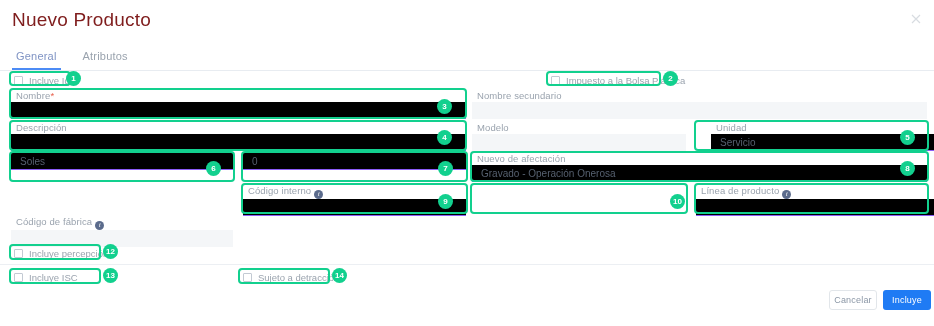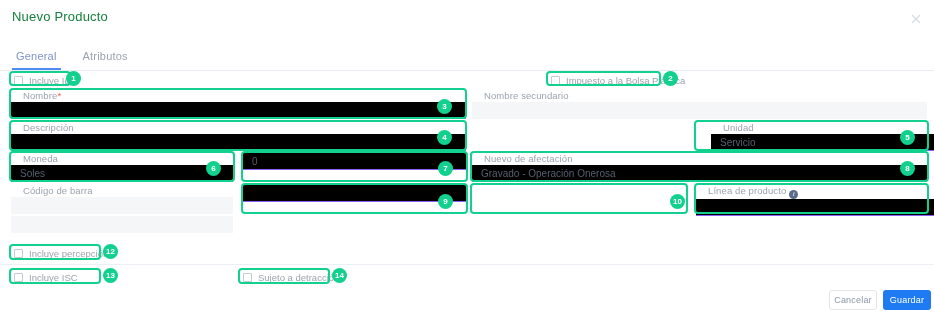--- a/index.html
+++ b/index.html
@@ -22,22 +22,22 @@
     height: 326px;
     background: #fff;
     box-sizing: border-box;
   }
 
   
   .modal-title {
     position: absolute;
     left: 12px;
     top: 9px;
-    font-size: 13px;
-    color: #15803d;
+    font-size: 19px;
+    color: #7f1d1d;
     letter-spacing: .2px;
   }
   .close-icon {
     position: absolute;
     right: 10px;
     top: 11px;
     width: 16px;
     height: 16px;
     cursor: pointer;
     opacity: .45;
@@ -82,21 +82,21 @@
   }
 
   .field {
     position: absolute;
     box-sizing: border-box;
   }
   .field-label {
     font-size: 9.5px;
     color: #9aa3ae;
     line-height: 12px;
-    padding-left: 12px;
+    padding-left: 5px;
     white-space: nowrap;
     letter-spacing: .1px;
   }
   .req { color: #e8614d; }
   .field-box {
     background: #000000;
     border-bottom: 1px solid #8b5cf6;
     box-sizing: border-box;
     display: flex;
     align-items: center;
@@ -252,70 +252,71 @@
       </div>
     </div>
 
     <div class="field" style="left:11px; top:122px; width:455px;">
       <div class="field-label">Descripción</div>
       <div class="field-box" style="height:17px;">
         <span class="val"></span>
       </div>
     </div>
 
+    <div class="field" style="left:472px; top:122px; width:214px;">
+      <div class="field-label">Modelo</div>
+      <div class="field-box plain" style="height:17px;">
+        <span class="val"></span>
+      </div>
+    </div>
 
     <div class="field" style="left:711px; top:122px; width:263px;">
       <div class="field-label">Unidad</div>
       <div class="field-box" style="height:17px;">
         <span class="val">Servicio</span>
       </div>
     </div>
 
     <div class="field" style="left:11px; top:153px; width:222px;">
-      <div class="field-label">Moneda</div>
       <div class="field-box" style="height:17px;">
         <span class="val">Soles</span>
       </div>
     </div>
 
     <div class="field" style="left:243px; top:153px; width:223px;">
       <div class="field-box" style="height:17px;">
         <span class="val">0</span>
       </div>
     </div>
 
     <div class="field" style="left:472px; top:153px; width:455px;">
       <div class="field-label">Nuevo de afectación</div>
       <div class="field-box" style="height:17px;">
         <span class="val">Gravado - Operación Onerosa</span>
       </div>
     </div>
 
-    <div class="field" style="left:11px; top:185px; width:222px;">
-      <div class="field-label">Código de barra</div>
-      <div class="field-box plain" style="height:17px;">
-        <span class="val"></span>
-      </div>
-    </div>
 
     <div class="field" style="left:243px; top:185px; width:223px;">
+      <div class="field-label"><span>Código interno</span><span class="info-icon">i</span></div>
       <div class="field-box" style="height:17px;">
         <span class="val"></span>
       </div>
     </div>
 
 
     <div class="field" style="left:696px; top:185px; width:269px;">
       <div class="field-label"><span>Línea de producto</span><span class="info-icon">i</span></div>
       <div class="field-box" style="height:17px;">
         <span class="val"></span>
       </div>
     </div>
 
     <div class="field" style="left:11px; top:216px; width:222px;">
+      <div class="field-label"><span>Código de fábrica</span><span class="info-icon">i</span></div>
       <div class="field-box plain" style="height:17px;">
         <span class="val"></span>
       </div>
     </div>
 
     <div class="checkrow" style="left:14px; top:248px;">
       <span class="cbox"></span>
       <span>Incluye percepción</span>
     </div>
 
@@ -327,21 +328,21 @@
     </div>
 
     <div class="checkrow" style="left:243px; top:272px;">
       <span class="cbox"></span>
       <span>Sujeto a detracción</span>
     </div>
 
   </div>
 
   <div class="btn btn-cancel">Cancelar</div>
-  <div class="btn btn-save">Guardar</div>
+  <div class="btn btn-save">Incluye</div>
 
   <div class="ann" style="left:9px;  top:71px;  width:62px;  height:15px;"></div>
   <div class="badge" style="left:66px; top:71px;">1</div>
 
   <div class="ann" style="left:546px; top:71px; width:115px; height:15px;"></div>
   <div class="badge" style="left:663px; top:71px;">2</div>
 
   <div class="ann" style="left:9px;  top:88px;  width:458px; height:31px;"></div>
   <div class="badge" style="left:437px; top:99px;">3</div>
 

